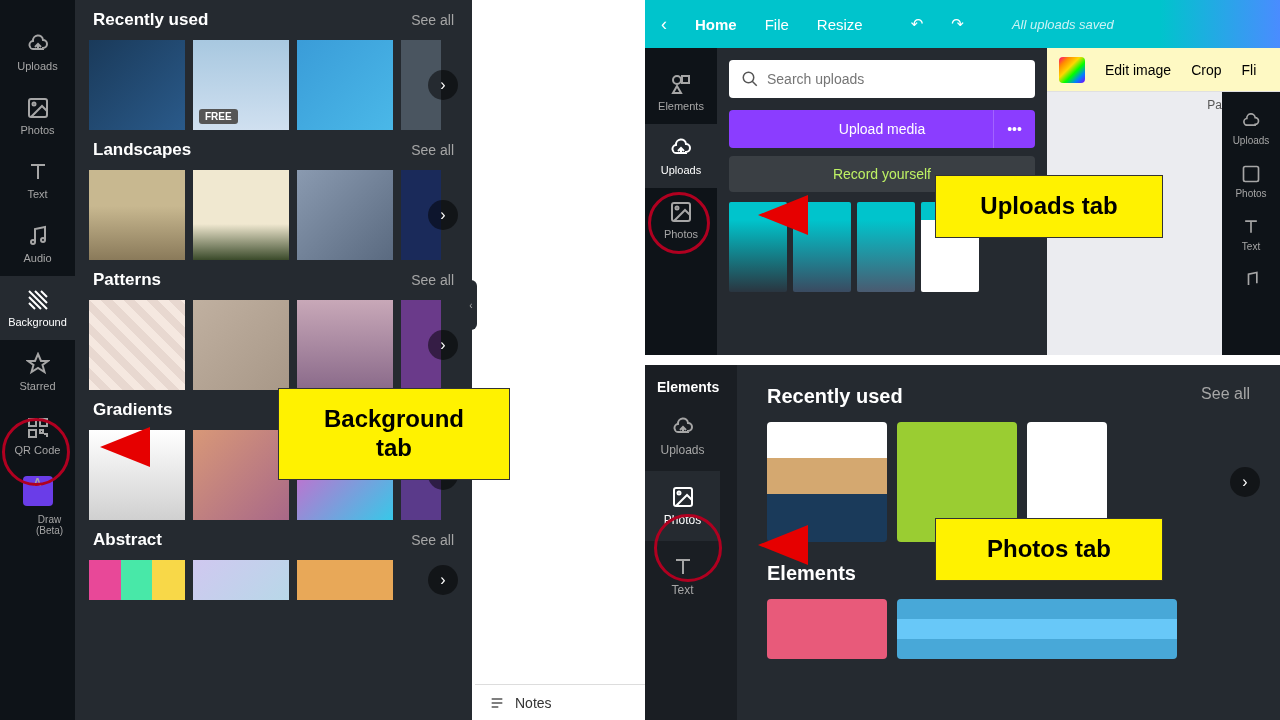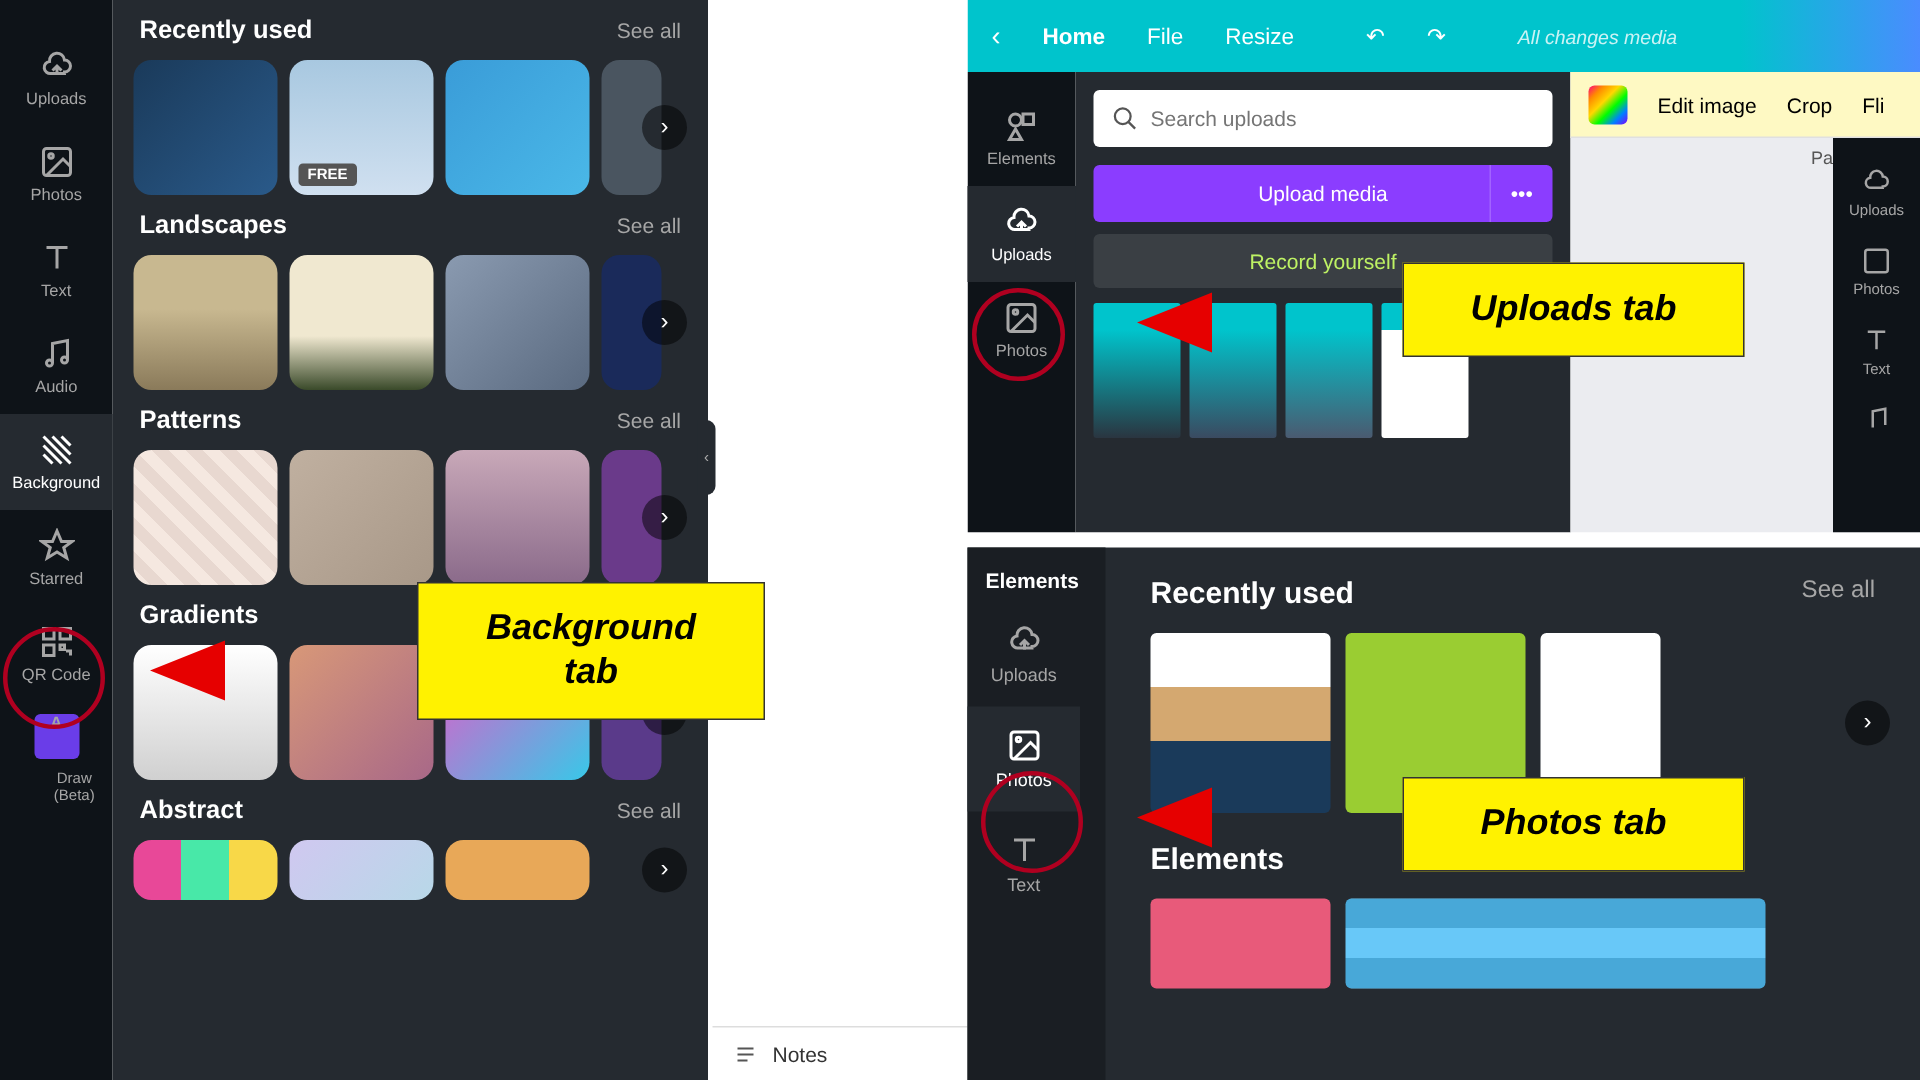--- a/index.html
+++ b/index.html
@@ -11,21 +11,21 @@
 .sidebar-item { width: 75px; display: flex; flex-direction: column; align-items: center; padding: 12px 0; color: #a6a6a6; font-size: 11px; cursor: pointer; }
 .sidebar-item.active { background: #252a30; color: #fff; }
 .sidebar-item svg { width: 24px; height: 24px; margin-bottom: 4px; }
 .content-l { position: absolute; left: 75px; top: 0; width: 397px; height: 720px; background: #252a30; color: #fff; padding: 0 14px; overflow: hidden; }
 
 .section { margin-top: 0; }
 .section-head { display: flex; justify-content: space-between; align-items: center; padding: 10px 4px 10px 4px; }
 .section-title { font-weight: 700; font-size: 17px; }
 .see-all { color: #a6a6a6; font-size: 14px; cursor: pointer; }
 .thumbs { display: flex; gap: 8px; position: relative; }
-.thumb { width: 96px; height: 90px; border-radius: 12px; flex-shrink: 0; }
+.thumb { width: 96px; height: 90px; border-radius: 0; flex-shrink: 0; }
 .chev { position: absolute; right: 0; top: 50%; transform: translateY(-50%); width: 30px; height: 30px; background: rgba(0,0,0,0.5); border-radius: 50%; display: flex; align-items: center; justify-content: center; color: #fff; cursor: pointer; }
 .badge-free { position:absolute; bottom:6px; left:6px; background:#555; color:#fff; font-size:10px; padding:2px 6px; border-radius:3px; font-weight:700;}
 
 
 .tr-panel { position: absolute; left: 645px; top: 0; width: 635px; height: 355px; background: #fff; overflow: hidden; }
 .topbar { height: 48px; background: #00c4cc; display: flex; align-items: center; padding: 0 16px; gap: 28px; color: #fff; font-size: 15px; }
 .topbar .home { font-weight: 600; display: flex; align-items: center; gap: 6px; }
 .topbar .status { font-style: italic; opacity: 0.8; font-size: 13px; margin-left: 20px; }
 .gradient-right { position: absolute; right: 0; top: 0; width: 120px; height: 48px; background: linear-gradient(90deg, #00c4cc, #4a8cff); }
 
@@ -54,21 +54,21 @@
 .br-sidebar { width: 92px; background: #1a1e23; display: flex; flex-direction: column; padding-top: 8px; }
 .br-sidebar .label-top { color: #fff; font-size: 14px; font-weight: 600; padding: 6px 12px; }
 .br-sidebar .sidebar-item { padding: 14px 0; font-size: 12px; }
 .br-content { flex: 1; padding: 20px 0 0 30px; color: #fff; }
 .br-section-head { display: flex; justify-content: space-between; padding-right: 30px; margin-bottom: 14px; }
 .br-title { font-weight: 700; font-size: 20px; }
 .br-thumbs { display: flex; gap: 10px; position: relative; }
 .br-thumb { width: 120px; height: 120px; border-radius: 4px; }
 
 
-.callout { position: absolute; background: #fff200; border: 1px solid #333; padding: 16px 28px; font-weight: 700; font-size: 24px; text-align: center; line-height: 1.2; font-style: italic; }
+.callout { position: absolute; background: #fff200; border: 1px solid #333; padding: 16px 28px; font-weight: 700; font-size: 24px; text-align: center; line-height: 1.2; }
 .circle { position: absolute; border: 3px solid #b00020; border-radius: 50%; pointer-events: none; }
 .arrow { position: absolute; pointer-events: none; }
 .arrow svg { width: 100%; height: 100%; }
 
 .notes-bar { position: absolute; left: 475px; bottom: 0; width: 170px; height: 36px; background: #fff; border-top: 1px solid #ddd; display: flex; align-items: center; padding: 0 14px; gap: 10px; font-size: 14px; color: #333; }
 
 .collapse-tab { position:absolute; left:465px; top:280px; width:12px; height:50px; background:#252a30; border-radius:0 6px 6px 0; display:flex; align-items:center; justify-content:center; color:#aaa; font-size:10px; cursor:pointer; }
 </style>
 </head>
 <body>
@@ -211,21 +211,21 @@
 
 <div class="tr-panel">
   <div class="topbar">
     <div class="gradient-right"></div>
     <span style="font-size:18px;">‹</span>
     <span class="home">Home</span>
     <span>File</span>
     <span>Resize</span>
     <span style="margin-left:20px;">↶</span>
     <span>↷</span>
-    <span class="status">All changes media</span>
+    <span class="status">All uploads saved</span>
   </div>
   <div class="tr-body">
     <div class="sidebar-r">
       <div class="sidebar-item">
           <svg viewBox="0 0 24 24" fill="none" stroke="currentColor" stroke-width="2">
             <circle cx="8" cy="8" r="4"></circle>
             <rect x="13" y="4" width="7" height="7"></rect>
             <path d="M8 14l4 7H4z"></path>
           </svg>
           <span>Elements</span>

